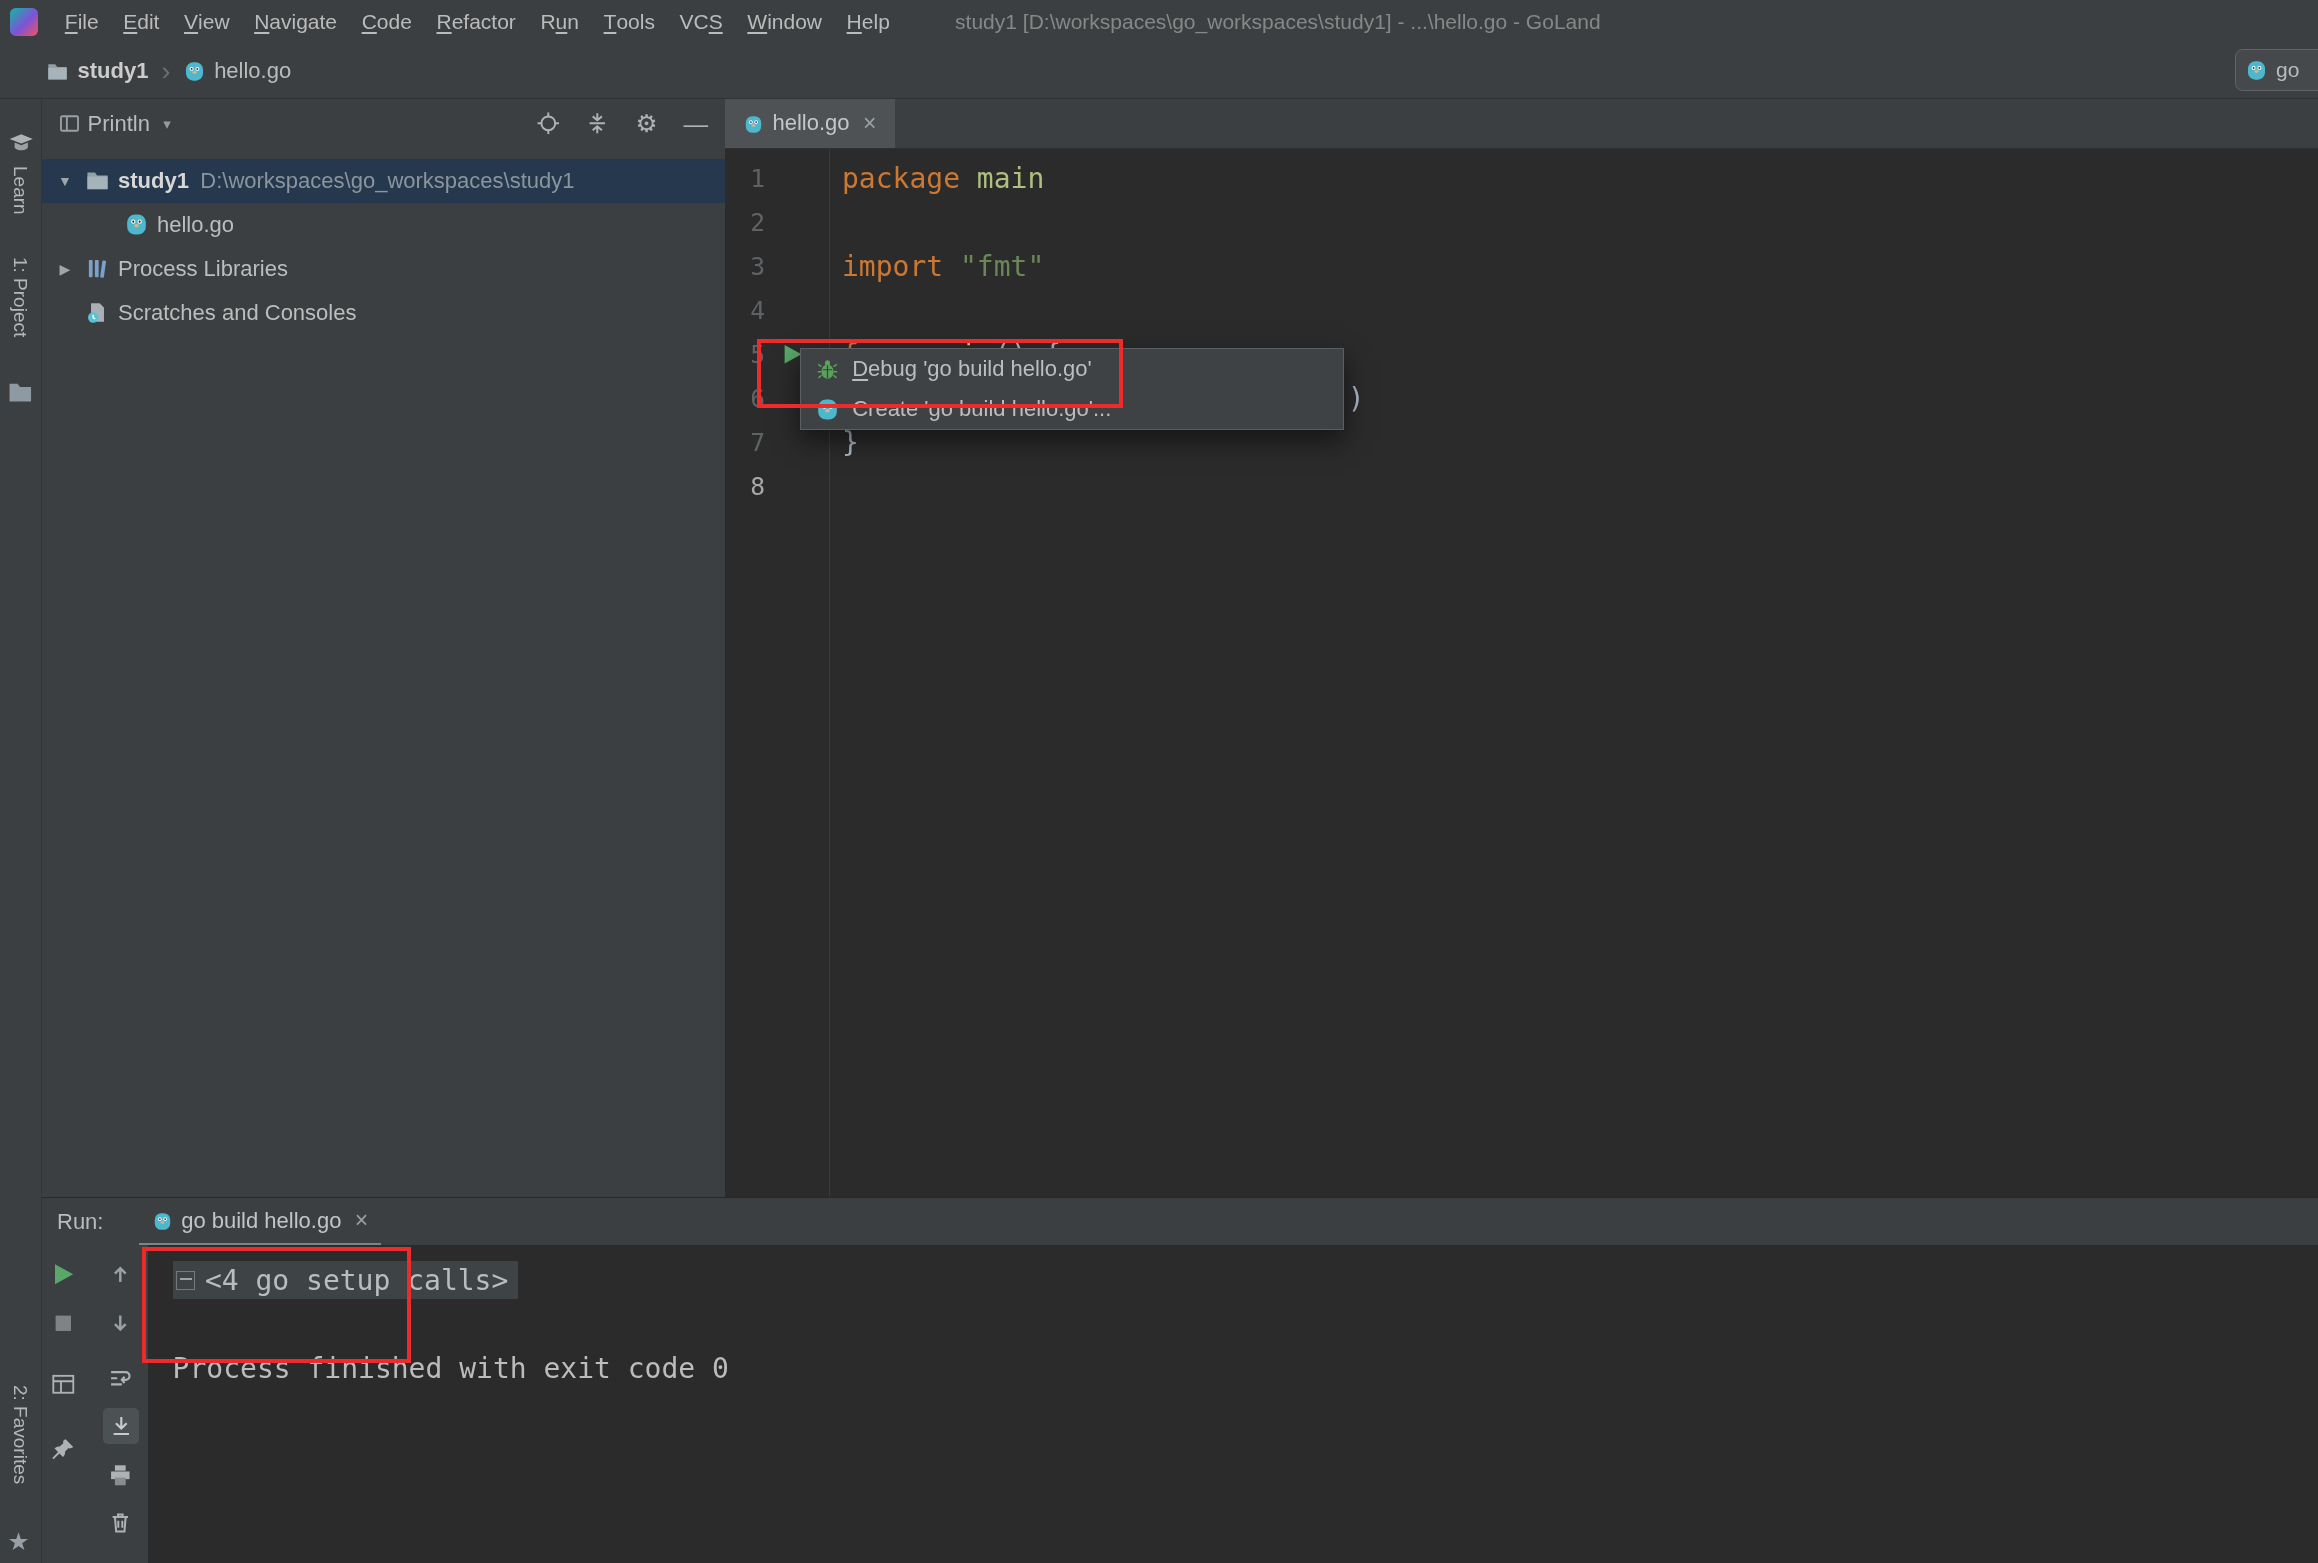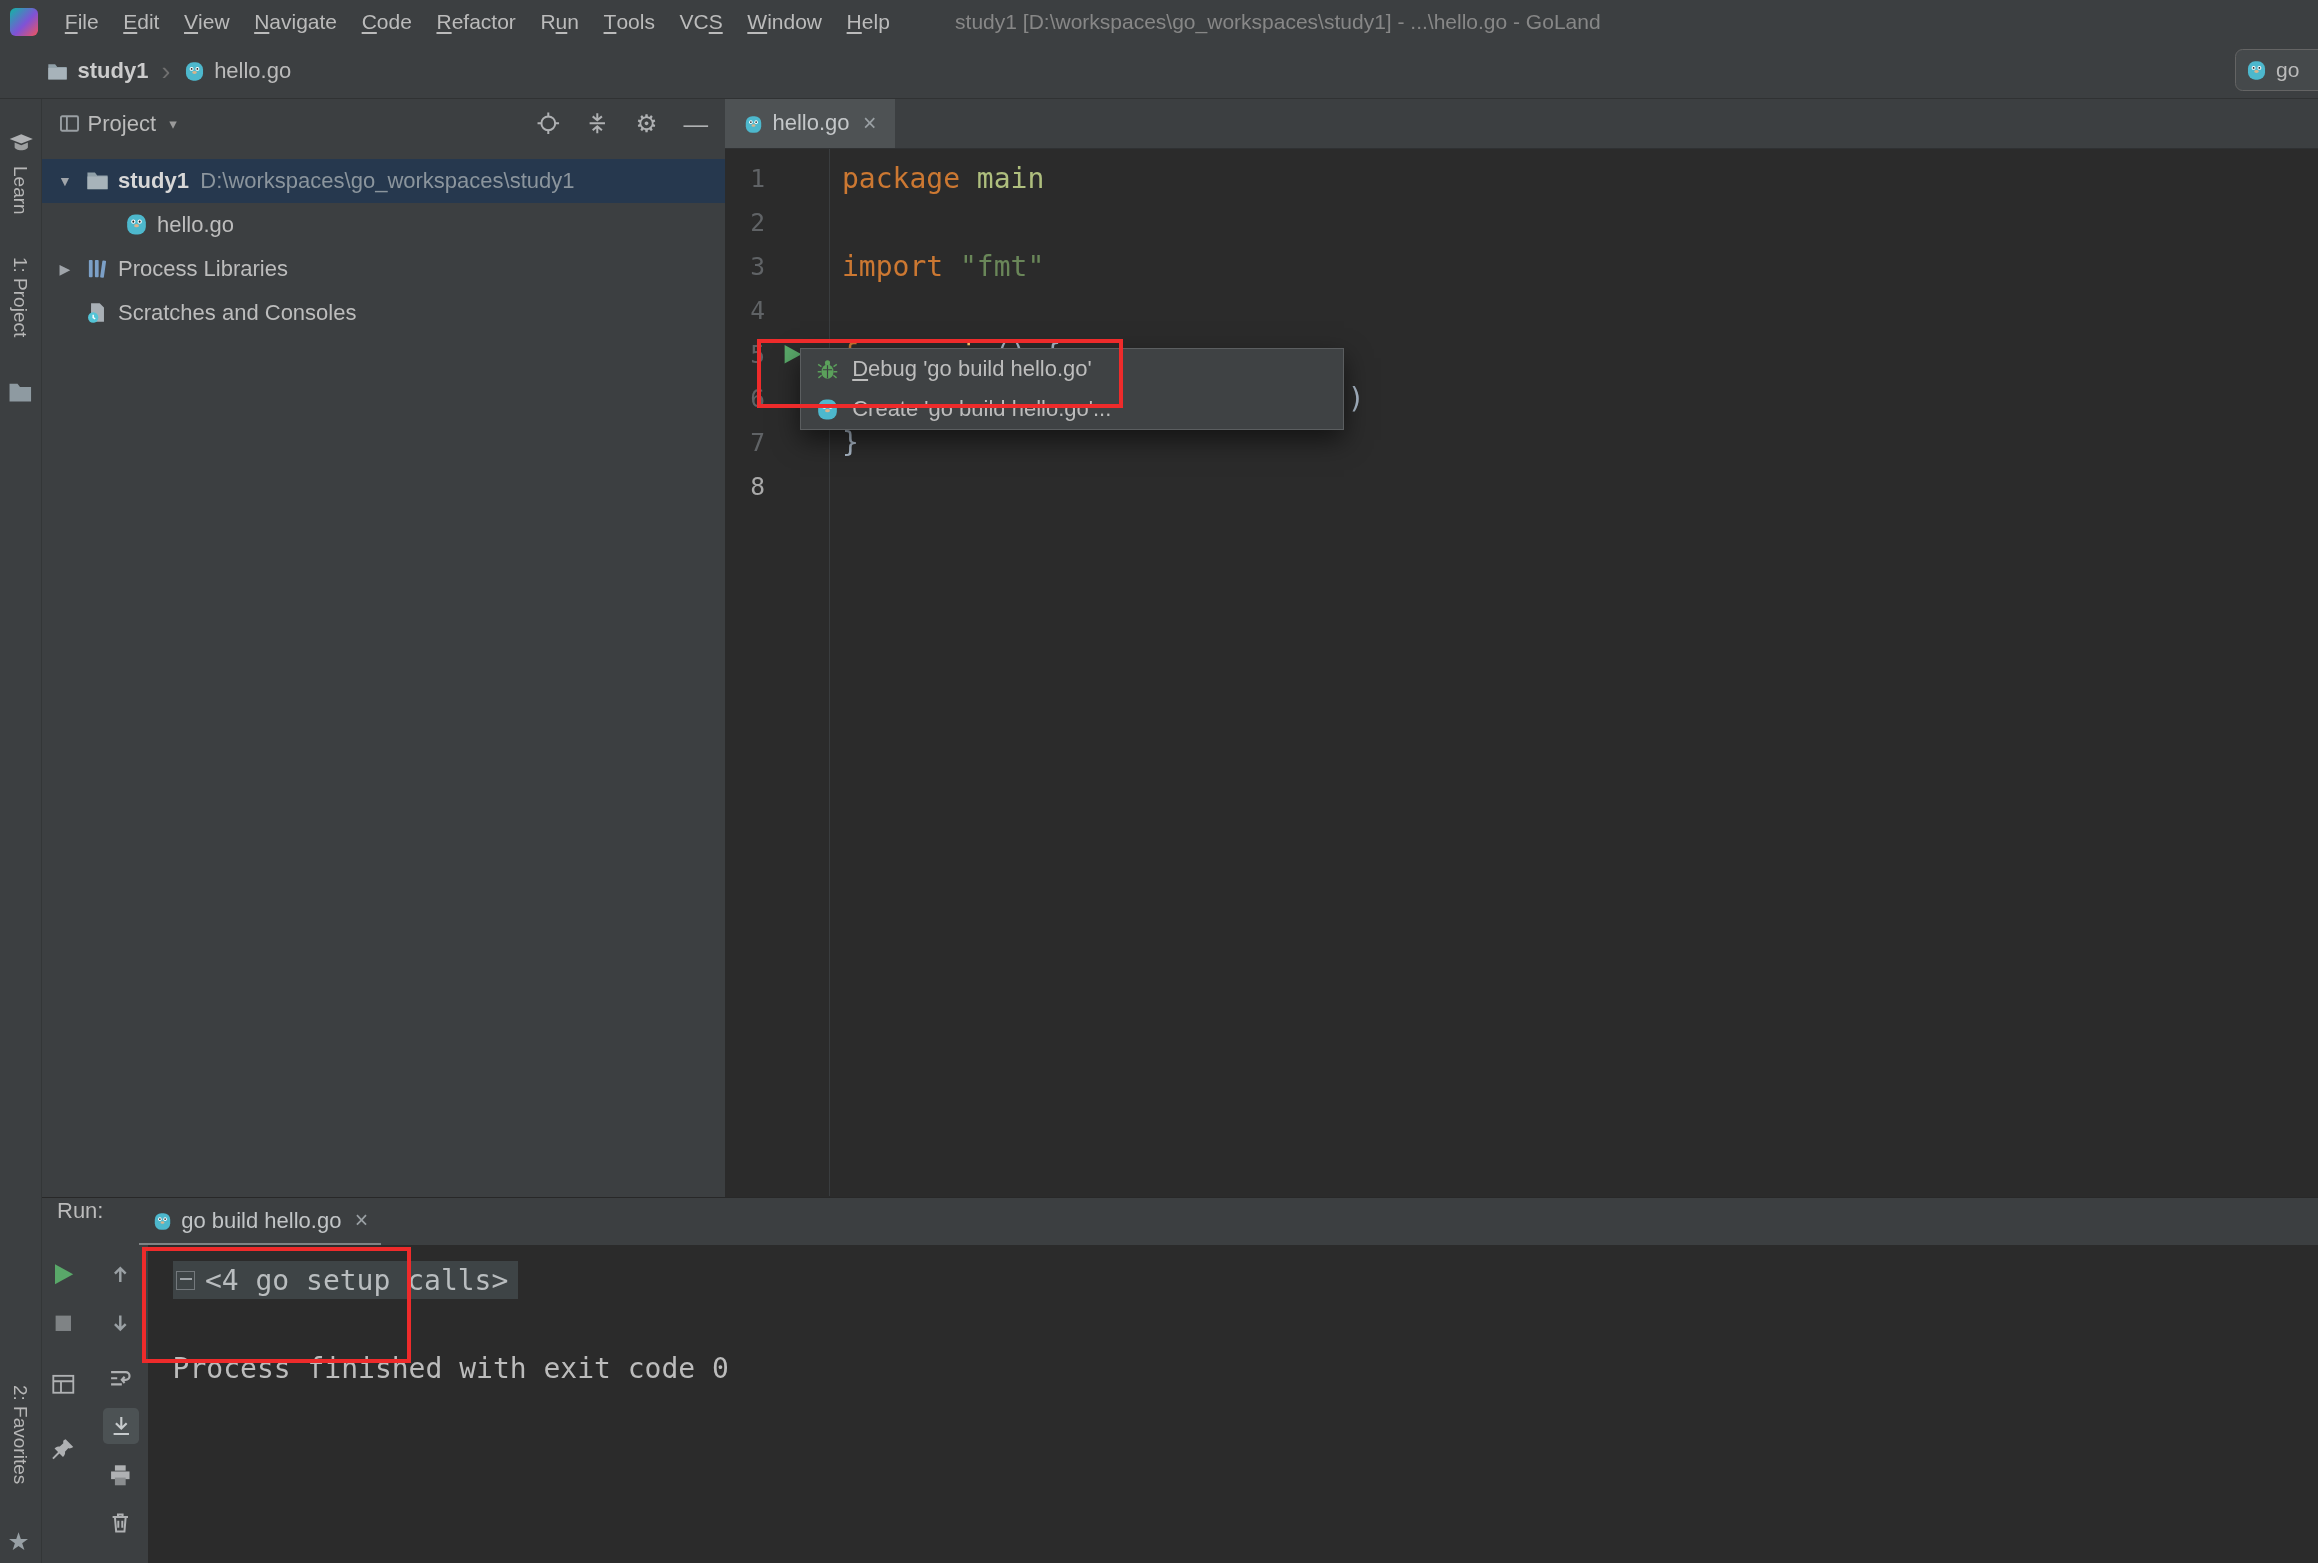--- a/index.html
+++ b/index.html
@@ -64,21 +64,21 @@
   
   .popup{position:absolute;left:800px;top:348px;width:544px;background:#3f4244;border:0.9px solid #5b5e60;
          box-shadow:0 9.5px 24.6px rgba(0,0,0,.55);z-index:40;font-size:22px;box-sizing:border-box;}
   .popup-row{height:40px;display:flex;align-items:center;padding:0 15px;gap:13.2px;color:#bdbdbd;}
   .popup-row.selected{background:#4b6eaf;color:#ffffff;}
   .popup-icon{width:23px;height:23px;flex:none;}
   .popup-shortcut{margin-left:auto;color:#e0e0e0;}
   .popup-row u{text-underline-offset:2.8px;}
   
   .run-panel{position:absolute;left:42px;top:1197px;width:2277px;height:366px;background:#3c3f41;border-top:0.9px solid #282828;box-sizing:border-box;}
-  .rp-header{height:47px;display:flex;font-size:22px;}
+  .rp-header{height:47px;display:flex;align-items:center;font-size:22px;}
   .rp-label{margin-left:15px;color:#bbbbbb;}
   .rp-tab{margin-left:36px;height:100%;display:flex;align-items:center;gap:9.5px;padding:0 13.2px;
           border-bottom:2.8px solid #7f8385;box-sizing:border-box;color:#c2c5c7;}
   .rp-body{position:absolute;top:47px;left:0;right:0;bottom:0;display:flex;}
   .rp-toolbar{width:106px;position:relative;background:#3c3f41;flex:none;}
   .ticon{position:absolute;width:28px;height:28px;display:flex;align-items:center;justify-content:center;}
   .ticon.selected{width:36px;height:36px;background:#4c5254;border-radius:4.7px;}
   .rp-console{flex:1;background:#2b2b2b;font-family:"DejaVu Sans Mono","Liberation Mono",monospace;
               font-size:28px;padding:13.2px 0 0 24.6px;color:#bcbcbc;}
   .console-row{height:44px;display:flex;align-items:center;white-space:pre;}
@@ -168,21 +168,21 @@
   </div>
 
   <div class="project-panel">
     <div class="pp-header">
       <span class="mini-icon">
         <svg viewBox="0 0 16 16" width="21" height="21" fill="none" stroke="#9aa0a4" stroke-width="1.4">
             <rect x="1.5" y="2.5" width="13" height="11" rx="1"></rect>
             <path d="M6 2.5v11"></path>
           </svg>
       </span>
-      <span>Project</span>
+      <span>Println</span>
       <span class="pp-caret">▾</span>
       <span class="pp-actions">
         <span class="aicon">
           <svg viewBox="0 0 16 16" width="24.6" height="24.6" fill="none" stroke="#afb1b3" stroke-width="1.3">
               <circle cx="8" cy="8" r="4.5"></circle>
               <path d="M8 1v3M8 12v3M1 8h3M12 8h3"></path>
             </svg>
         </span>
         <span class="aicon">
           <svg viewBox="0 0 16 16" width="24.6" height="24.6" fill="none" stroke="#afb1b3" stroke-width="1.3">

